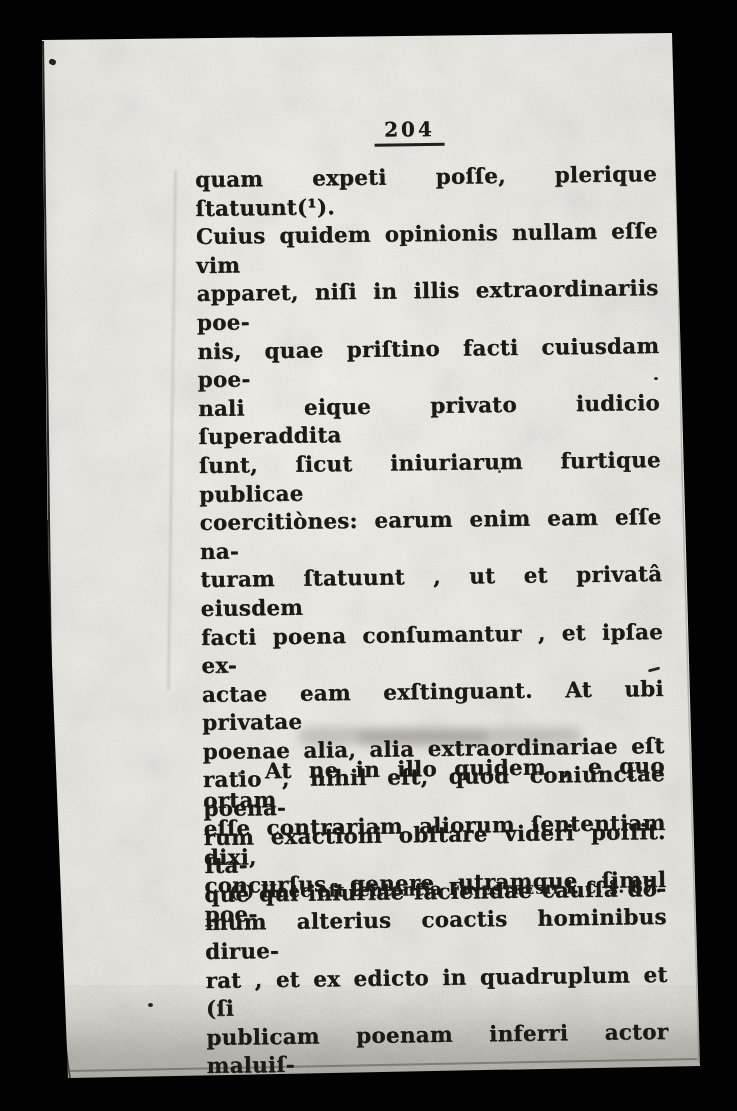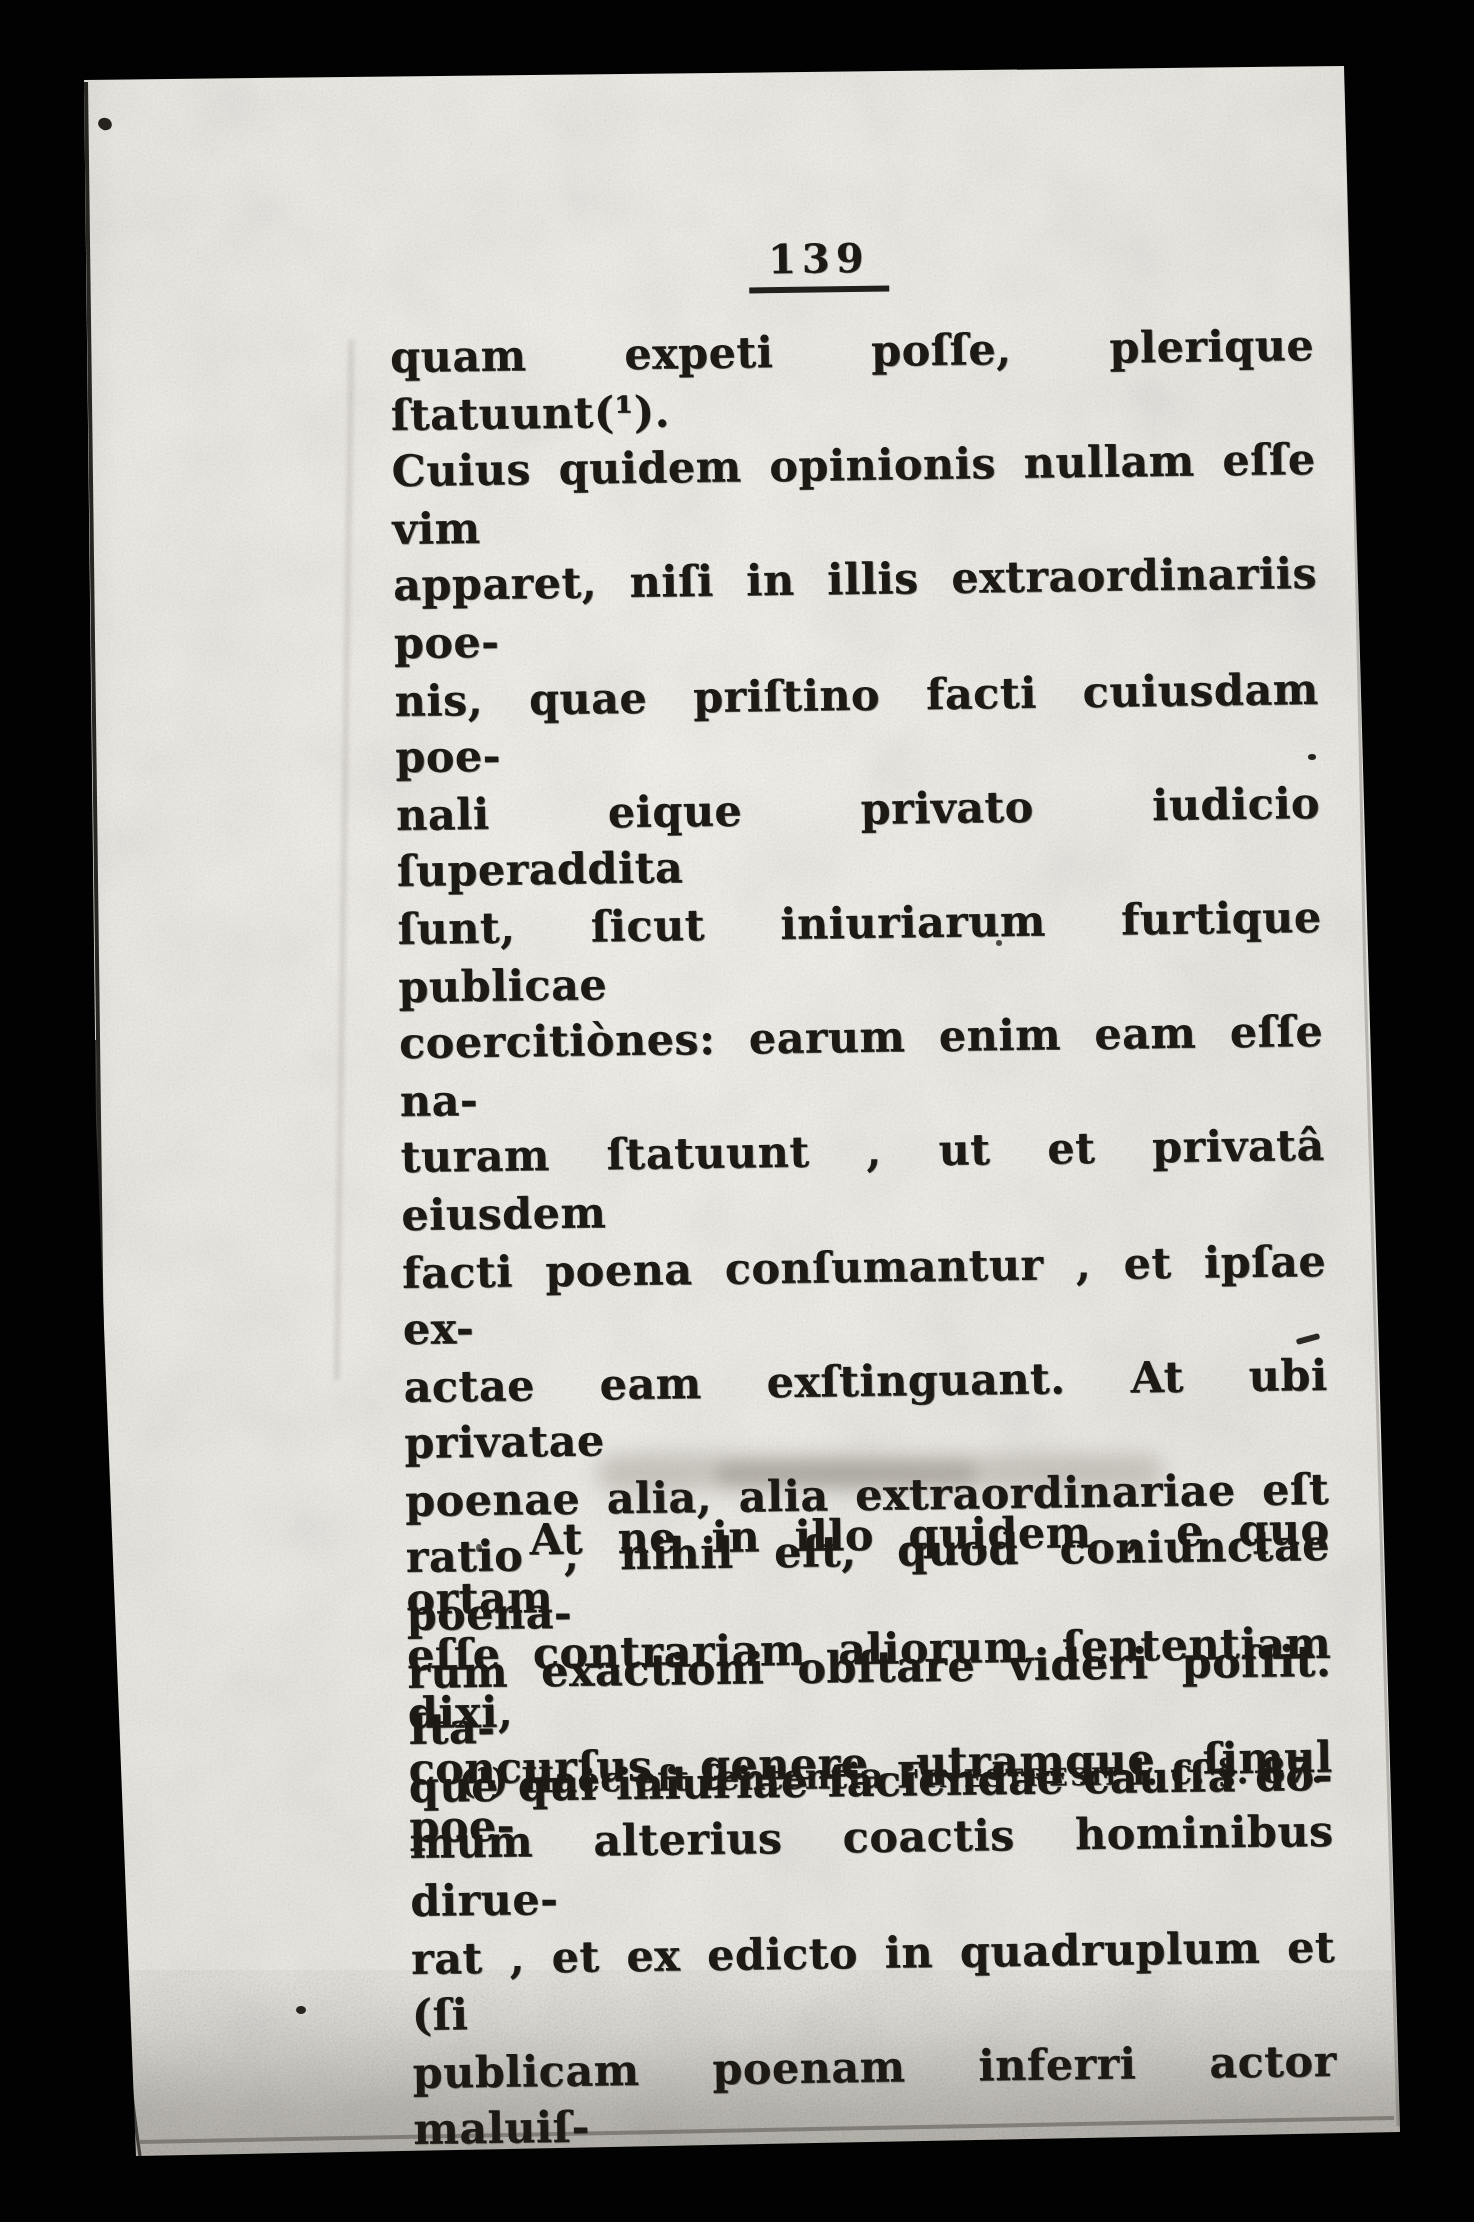--- a/index.html
+++ b/index.html
@@ -114,21 +114,21 @@
       <path d="M43,41 C45,300 49,680 56,1076" stroke="#141210" stroke-width="2" fill="none" opacity="0.9"></path>
       <path d="M47,520 C50,740 57,950 65,1078" stroke="#1a1815" stroke-width="2.2" fill="none" opacity="0.85"></path>
       <path d="M42,800 C45,910 50,1010 54,1078" stroke="#201d1a" stroke-width="1.5" fill="none" opacity="0.8"></path>
       <path d="M59,950 C61,1000 65,1045 70,1078" stroke="#15120f" stroke-width="1.6" fill="none" opacity="0.7"></path>
       <path d="M50,870 C53,950 58,1030 62,1078" stroke="#2a2722" stroke-width="1" fill="none" opacity="0.6"></path>
       <path d="M70,1071 L697,1059" stroke="#444039" stroke-width="2" fill="none" opacity="0.45"></path>
       <path d="M673,35 C678,350 690,800 699,1063" stroke="#55514b" stroke-width="1.5" fill="none" opacity="0.3"></path>
     </svg>
 
     <div class="content">
-      <div class="pagenum">139</div>
+      <div class="pagenum">204</div>
 
       <div class="para p1">
         <div class="ln">quam expeti poſſe, plerique ſtatuunt(¹).</div>
         <div class="ln">Cuius quidem opinionis nullam eſſe vim</div>
         <div class="ln">apparet, niſi in illis extraordinariis poe-</div>
         <div class="ln">nis, quae priſtino facti cuiusdam poe-</div>
         <div class="ln">nali eique privato iudicio ſuperaddita</div>
         <div class="ln">ſunt, ſicut iniuriarum furtique publicae</div>
         <div class="ln">coercitiònes: earum enim eam eſſe na-</div>
         <div class="ln">turam ſtatuunt , ut et privatâ eiusdem</div>

